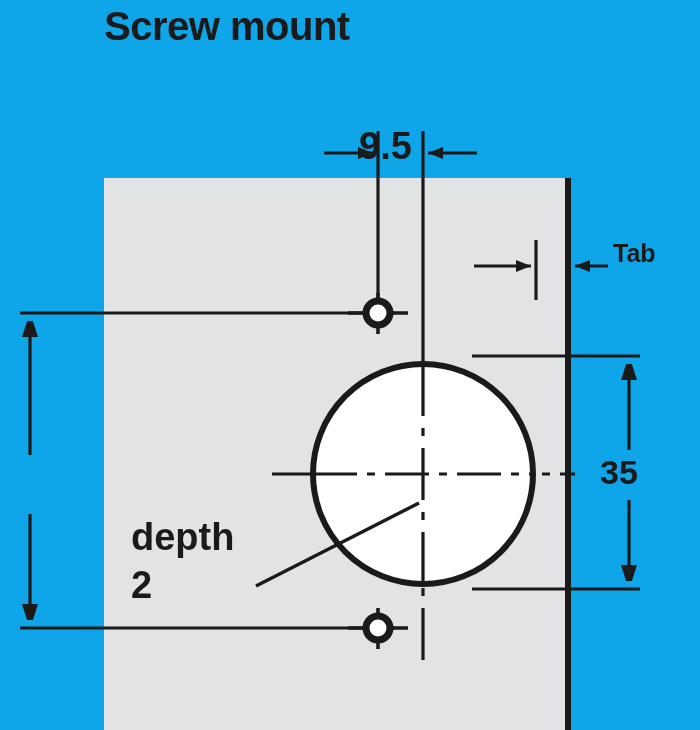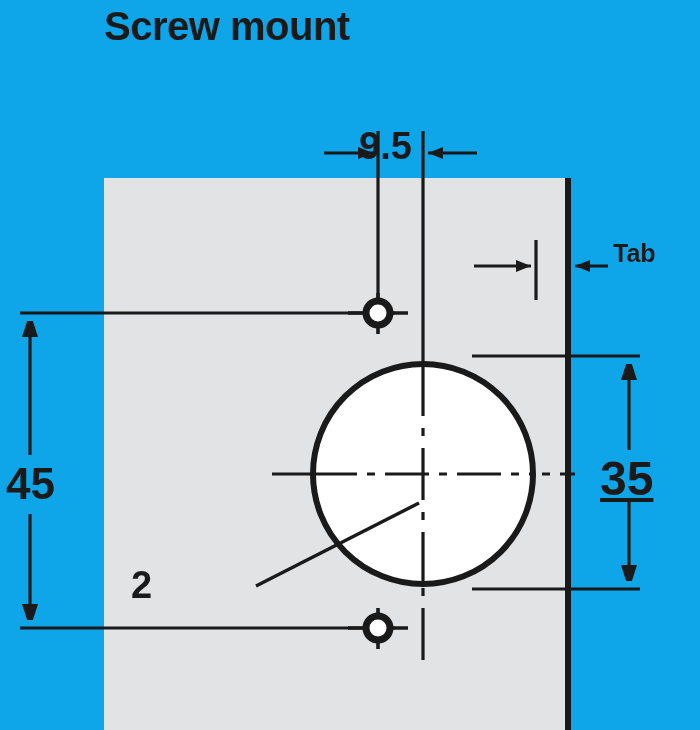--- a/index.html
+++ b/index.html
@@ -50,22 +50,21 @@
     font-size: 25px;
   }
   #dim-45-text {
     left: 6px;
     top: 462px;
     font-size: 44px;
   }
   #dim-35-text {
     left: 600px;
     top: 455px;
-    font-size: 48px;
-    text-decoration: underline;
+    font-size: 34px;
   }
   #depth-label-text {
     left: 131px;
     top: 518px;
     font-size: 38px;
   }
   #depth-value-text {
     left: 131px;
     top: 566px;
     font-size: 38px;
@@ -170,20 +169,20 @@
     </g>
 
   </svg>
 
   <div class="txt" id="title-text">Screw mount</div>
 
   <div class="txt" id="dim-95-text">9.5</div>
 
   <div class="txt" id="dim-tab-text">Tab</div>
 
-  <div class="txt" id="dim-45-text">45</div>
 
   <div class="txt" id="dim-35-text">35</div>
 
+  <div class="txt" id="depth-label-text">depth</div>
 
   <div class="txt" id="depth-value-text">2</div>
 
 </div>
 
 </body></html>

